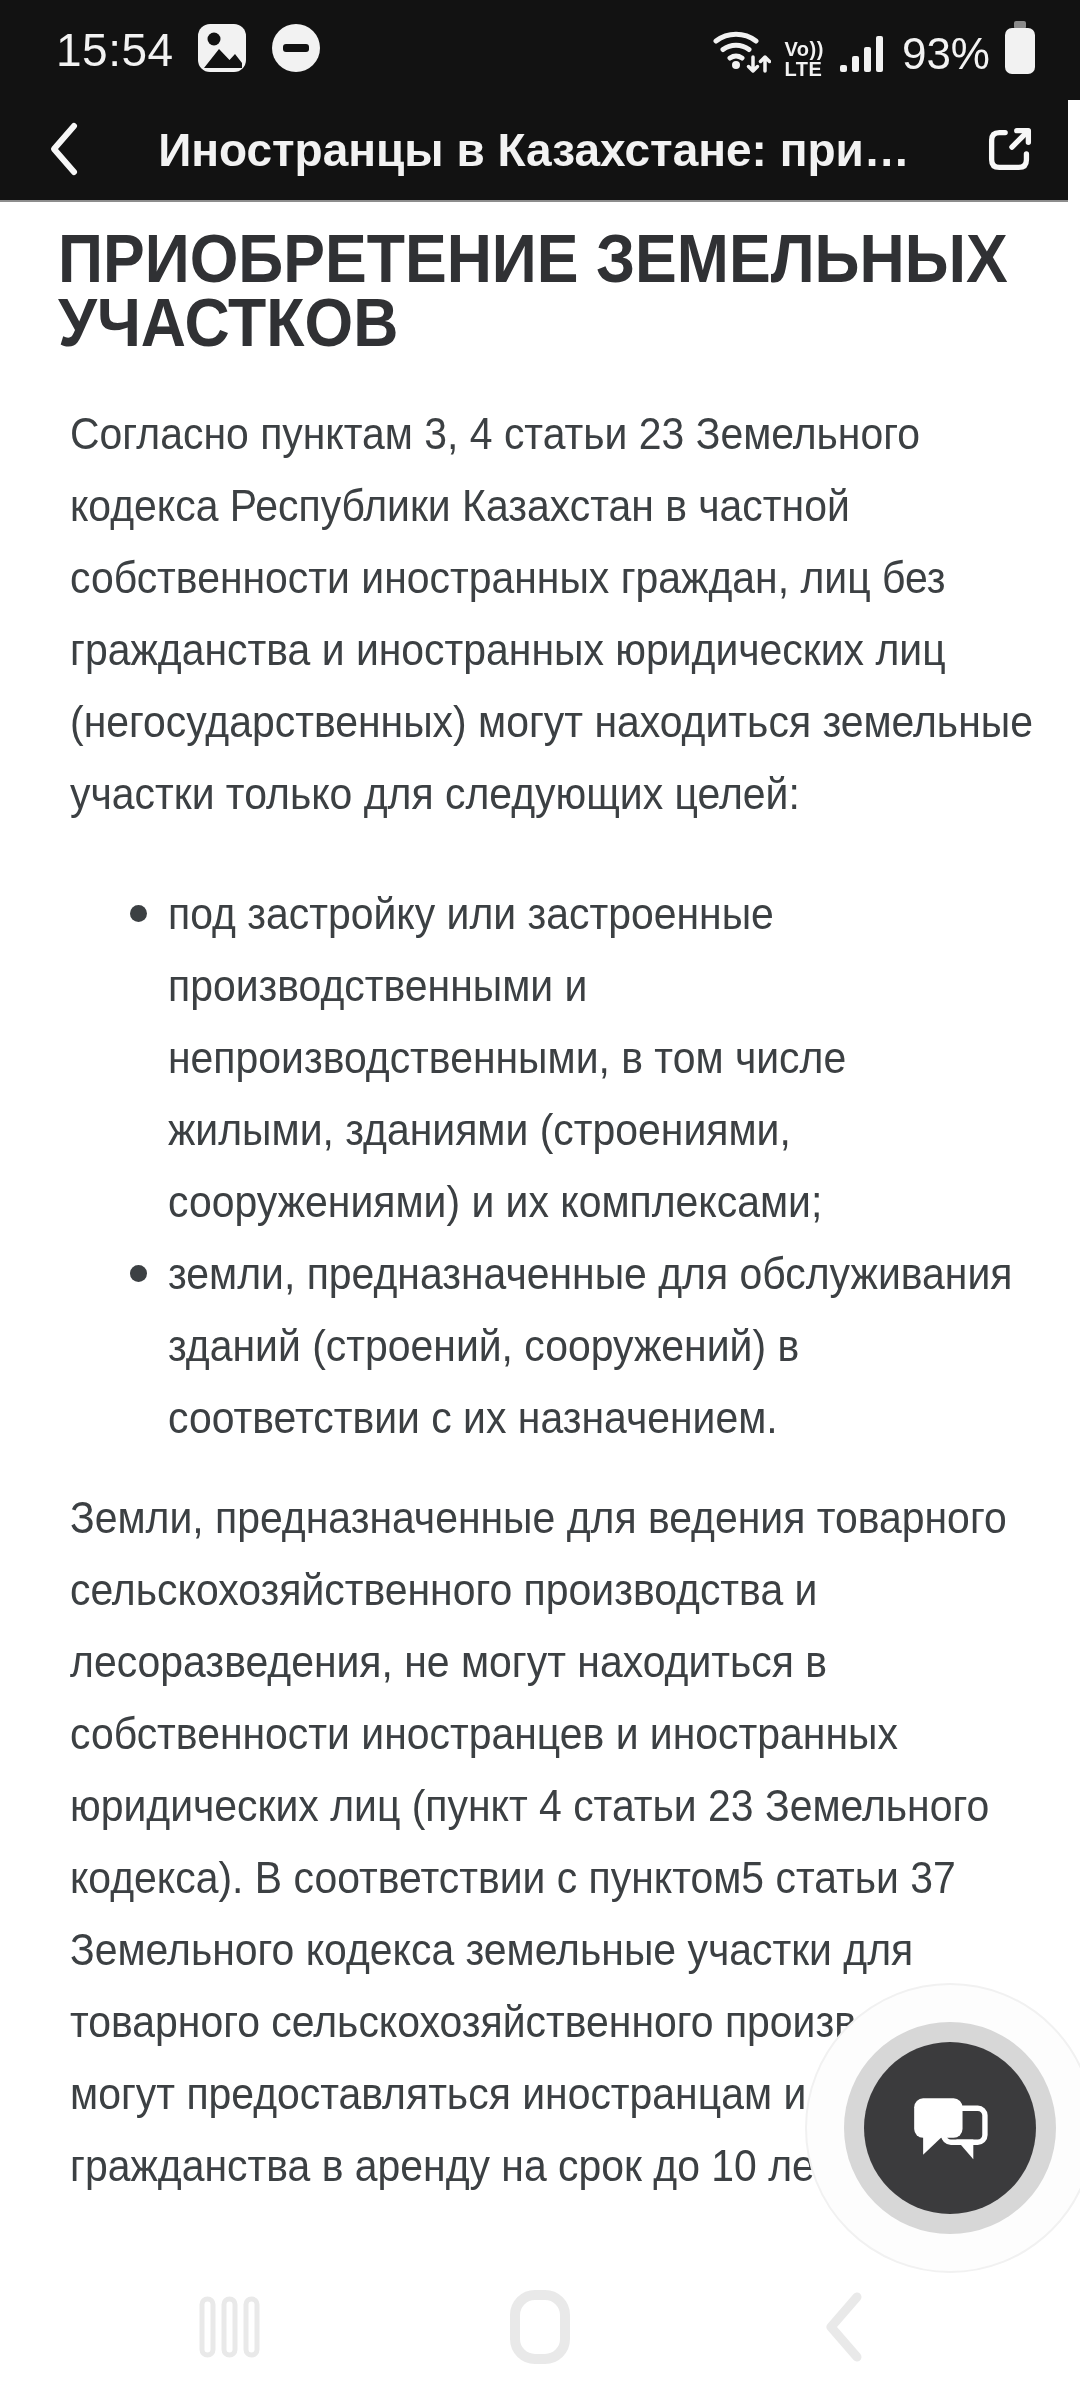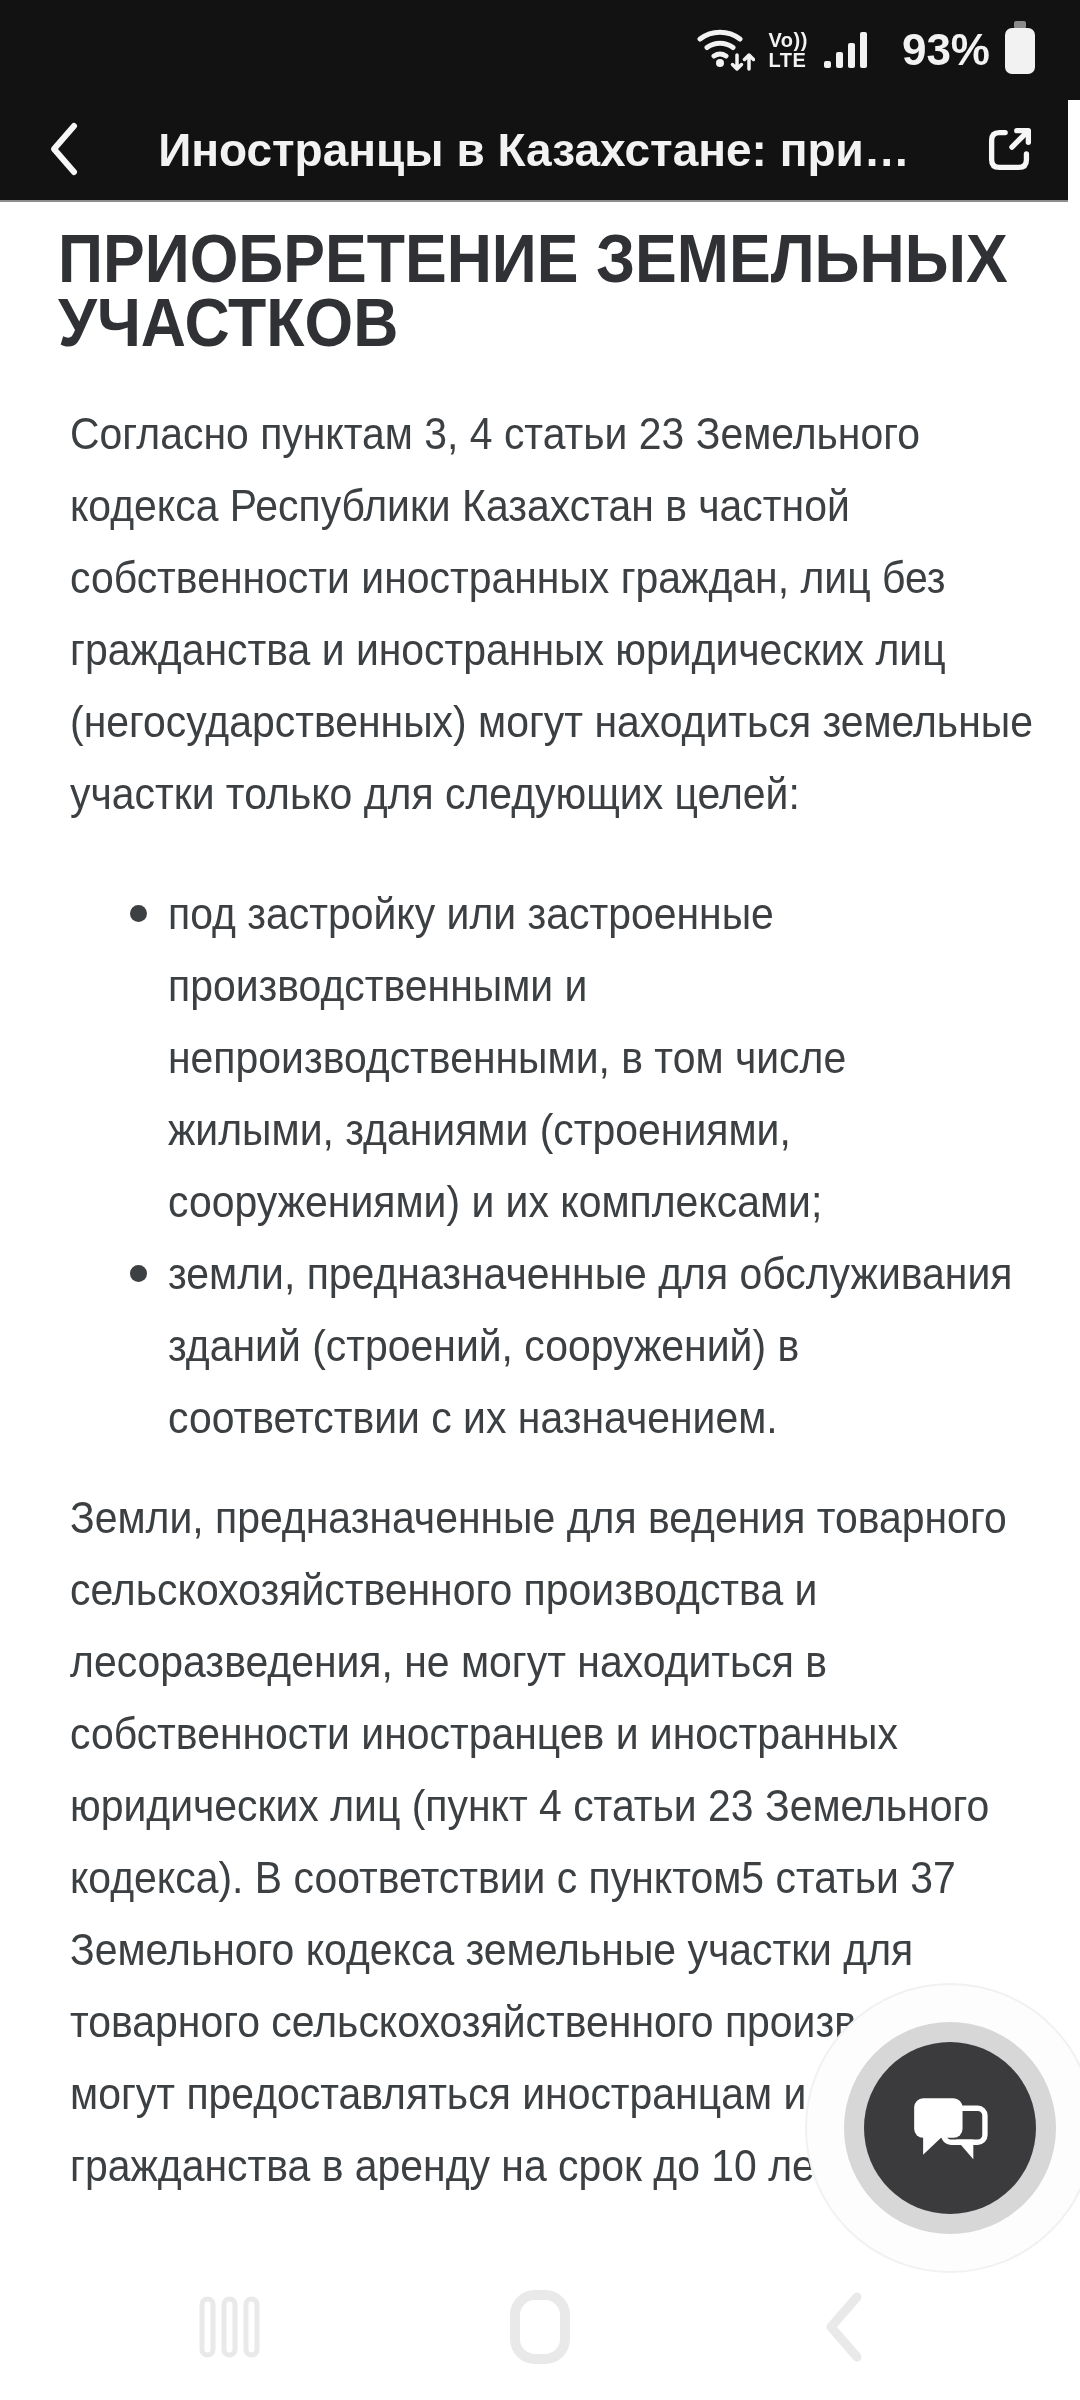--- a/index.html
+++ b/index.html
@@ -4,24 +4,24 @@
 <style>
   html,body{margin:0;padding:0;background:#fff}
   .screen{position:relative;width:1080px;height:2400px;background:#fff;overflow:hidden;
           font-family:"Liberation Sans",sans-serif}
 
   
   .status-bar{position:absolute;top:0;left:0;right:0;height:100px;background:var(--bar_bg,#121212);
               display:flex;align-items:center;color:var(--bar_text,#f2f2f2)}
   .sb-left{display:flex;align-items:center;gap:22px;padding-left:56px}
   .sb-time{font-size:46px;font-weight:500;letter-spacing:.5px}
-  .sb-right{margin-left:auto;display:flex;align-items:center;gap:14px;padding-right:44px}
+  .sb-right{margin-left:auto;display:flex;align-items:flex-end;gap:14px;padding-right:44px}
   .volte{display:flex;flex-direction:column;align-items:flex-start;line-height:20px;
          font-size:20px;font-weight:700;letter-spacing:.5px}
-  .pct{font-size:44px;font-weight:700;margin-left:20px}
+  .pct{font-size:44px;font-weight:400;margin-left:4px}
 
   
   .app-bar{position:absolute;top:100px;left:0;right:12px;height:100px;background:var(--bar_bg,#121212);
            border-bottom:2px solid var(--hairline,#8d8d8d)}
   .app-title{position:absolute;left:50%;top:50%;transform:translate(-50%,-50%);
              font-size:46px;font-weight:700;color:var(--bar_text,#f2f2f2);white-space:nowrap}
   .bar-btn{position:absolute;top:10px;width:80px;height:80px;display:flex;align-items:center;
            justify-content:center;background:none;border:none;padding:0;cursor:pointer}
   .bar-btn.back{left:24px}
   .bar-btn.action{right:18px}
@@ -57,20 +57,36 @@
   .nav-btn.recents{left:180px}
   .nav-btn.home{left:490px}
   .nav-btn.navback{left:793px}
 </style>
 </head>
 <body>
 
 <div class="screen">
 
   <div class="status-bar">
+    <div class="sb-left">
+      <span class="sb-time">15:54</span>
+      <span>
+        <svg width="52" height="52" viewBox="0 0 52 52">
+          <rect x="2" y="2" width="48" height="48" rx="12" fill="#f2f2f2"></rect>
+          <circle cx="18" cy="17" r="6.5" fill="#121212"></circle>
+          <path d="M8 46 L23 27 L33.5 38 L39 32 L46 41 L46 46 Z" fill="#121212"></path>
+        </svg>
+      </span>
+      <span>
+        <svg width="52" height="52" viewBox="0 0 52 52">
+          <circle cx="26" cy="26" r="24" fill="#f2f2f2"></circle>
+          <rect x="13" y="22" width="26" height="8" rx="3" fill="#121212"></rect>
+        </svg>
+      </span>
+    </div>
     <div class="sb-right">
       <span>
         <svg width="58" height="50" viewBox="0 0 58 50">
           <g fill="none" stroke="#f2f2f2" stroke-width="5" stroke-linecap="round">
             <path d="M3 16 A33 33 0 0 1 43 16"></path>
             <path d="M10 24.5 A22 22 0 0 1 36 24.5"></path>
             <path d="M17 33 A11 11 0 0 1 29 33"></path>
           </g>
           <circle cx="23" cy="40" r="4" fill="#f2f2f2"></circle>
           <g stroke="#f2f2f2" stroke-width="3.5" fill="none" stroke-linecap="round" stroke-linejoin="round">

